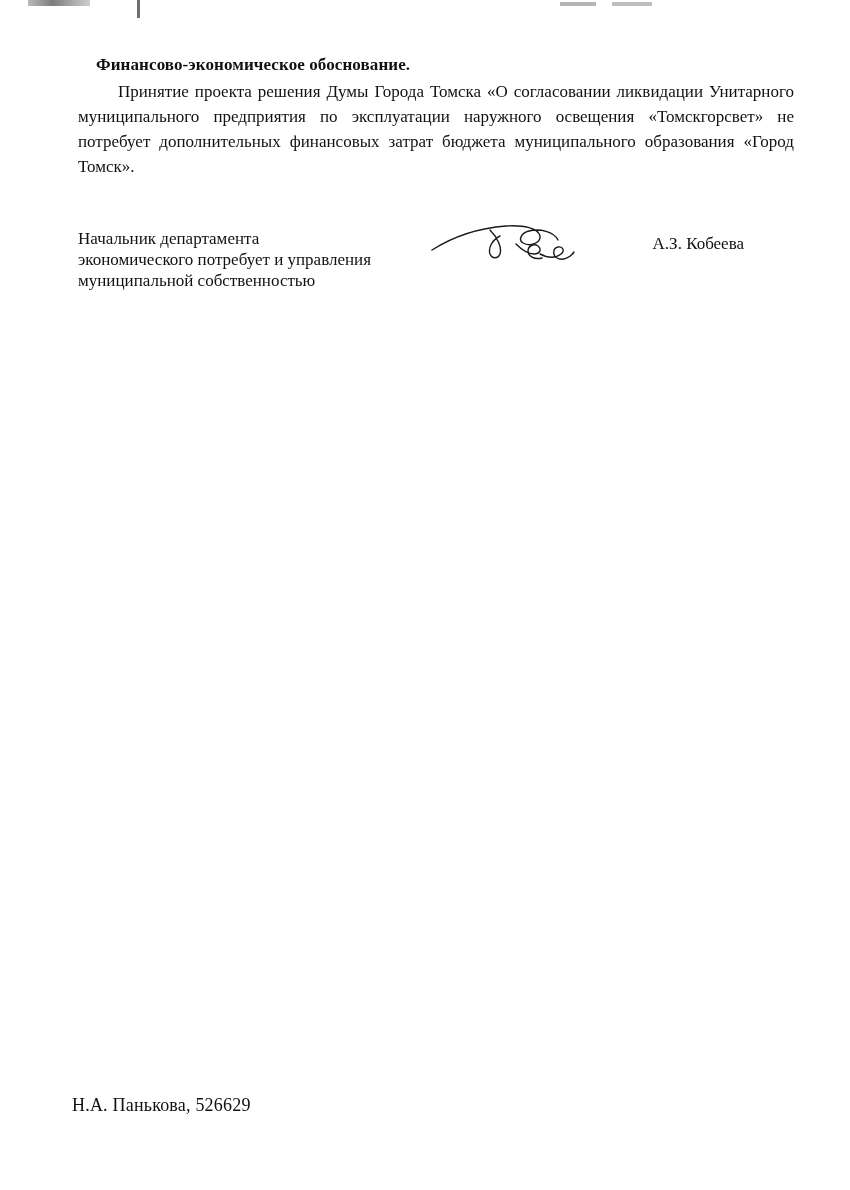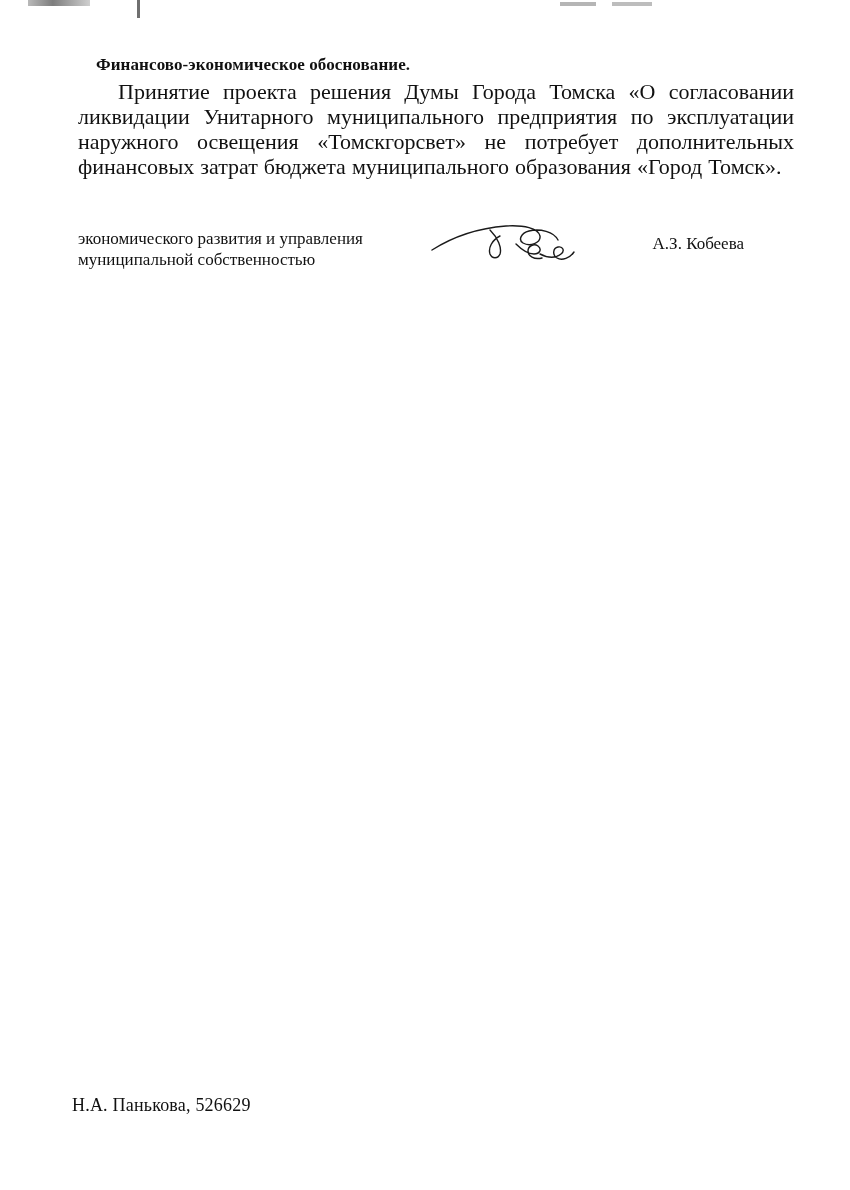--- a/index.html
+++ b/index.html
@@ -54,21 +54,21 @@
   }
 
   .doc-heading {
     font-weight: bold;
     font-size: 17px;
     letter-spacing: 0.1px;
     margin: 0 0 4px 18px;
   }
 
   .doc-paragraph {
-    font-size: 22px;
+    font-size: 17px;
     line-height: 25px;
     text-align: justify;
     text-indent: 40px;
     margin: 0;
     word-spacing: 0.5px;
   }
 
   .signature-block {
     position: absolute;
     left: 78px;
@@ -120,21 +120,22 @@
   <div class="scan-mark m3"></div>
   <div class="scan-mark m4"></div>
 
   <div class="content">
     <h1 class="doc-heading">Финансово-экономическое обоснование.</h1>
     <p class="doc-paragraph">Принятие проекта решения Думы Города Томска «О согласовании ликвидации Унитарного муниципального предприятия по эксплуатации наружного освещения «Томскгорсвет» не потребует дополнительных финансовых затрат бюджета муниципального образования «Город Томск».</p>
   </div>
 
   <div class="signature-block">
     <div class="sign-title">
-      <div>экономического развития и управления</div>
+      <div>Начальник департамента</div>
+      <div>экономического потребует и управления</div>
       <div>муниципальной собственностью</div>
     </div>
 
     <div class="signature-mark">
       <svg viewBox="0 0 180 62" width="180" height="62" aria-hidden="true">
         <g fill="none" stroke="#1a1a1a" stroke-width="1.4" stroke-linecap="round" stroke-linejoin="round">
           <path d="M4 34 C 26 20, 52 12, 78 10 C 96 9, 110 12, 112 20 C 113 27, 102 31, 95 27 C 90 24, 93 17, 101 15 C 112 12, 126 16, 130 24"></path>
           <path d="M62 14 C 70 22, 74 32, 72 38 C 70 43, 64 43, 62 38 C 60 32, 64 24, 72 20"></path>
           <path d="M88 28 C 94 34, 100 38, 106 38 C 112 38, 114 33, 110 30 C 106 27, 100 30, 100 35 C 100 40, 106 44, 114 42"></path>
           <path d="M112 38 C 120 42, 128 42, 133 38 C 137 35, 135 30, 130 31 C 125 32, 124 39, 129 42 C 134 45, 142 42, 146 36"></path>

